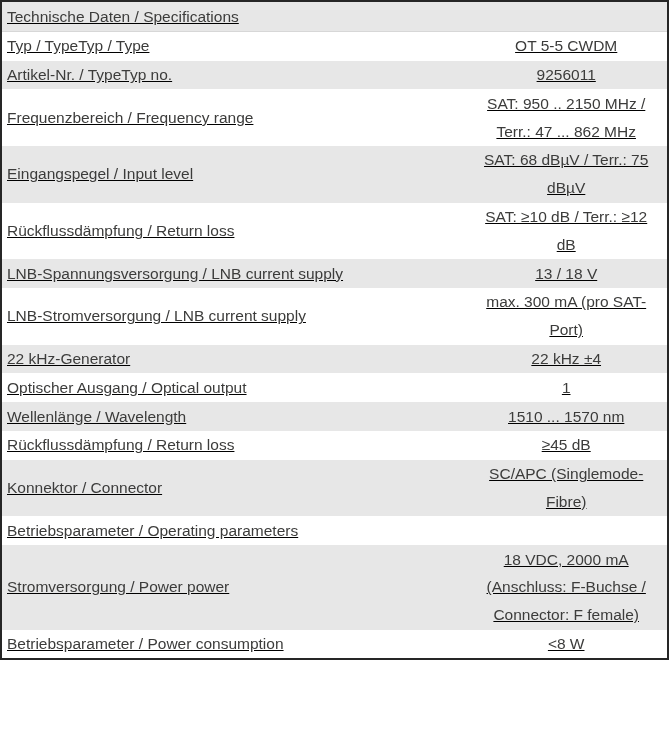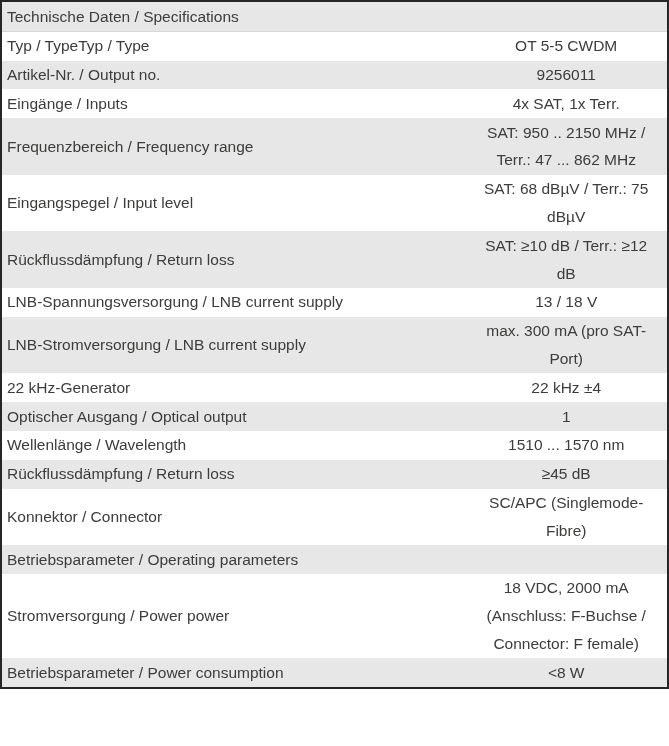--- a/index.html
+++ b/index.html
@@ -9,20 +9,21 @@
     --text:#3c3c3b;
     --header-divider:#d7d7d7;
   }
   html,body{
     margin:0;
     padding:0;
     background:#ffffff;
   }
   .page{
     width:669px;
+    text-decoration:underline;
   }
   table.spec{
     width:669px;
     border-collapse:collapse;
     table-layout:fixed;
     border:2px solid var(--border);
     font-family:"Liberation Sans","DejaVu Sans",sans-serif;
     font-size:15.5px;
     color:var(--text);
     background:var(--row-bg);
@@ -71,26 +72,22 @@
       <tr>
         <th class="table-title" colspan="2">Technische Daten / Specifications</th>
       </tr>
     </thead>
     <tbody>
         <tr>
     <td class="label">Typ / TypeTyp / Type</td>
     <td class="value">OT 5-5 CWDM</td>
   </tr>
         <tr>
-    <td class="label">Artikel-Nr. / Output no.</td>
+    <td class="label">Artikel-Nr. / TypeTyp no.</td>
     <td class="value">9256011</td>
-  </tr>
-        <tr>
-    <td class="label">Eingänge / Inputs</td>
-    <td class="value">4x SAT, 1x Terr.</td>
   </tr>
         <tr>
     <td class="label">Frequenzbereich / Frequency range</td>
     <td class="value">SAT: 950 .. 2150 MHz /
 Terr.: 47 ... 862 MHz</td>
   </tr>
         <tr>
     <td class="label">Eingangspegel / Input level</td>
     <td class="value">SAT: 68 dBµV / Terr.: 75
 dBµV</td>

